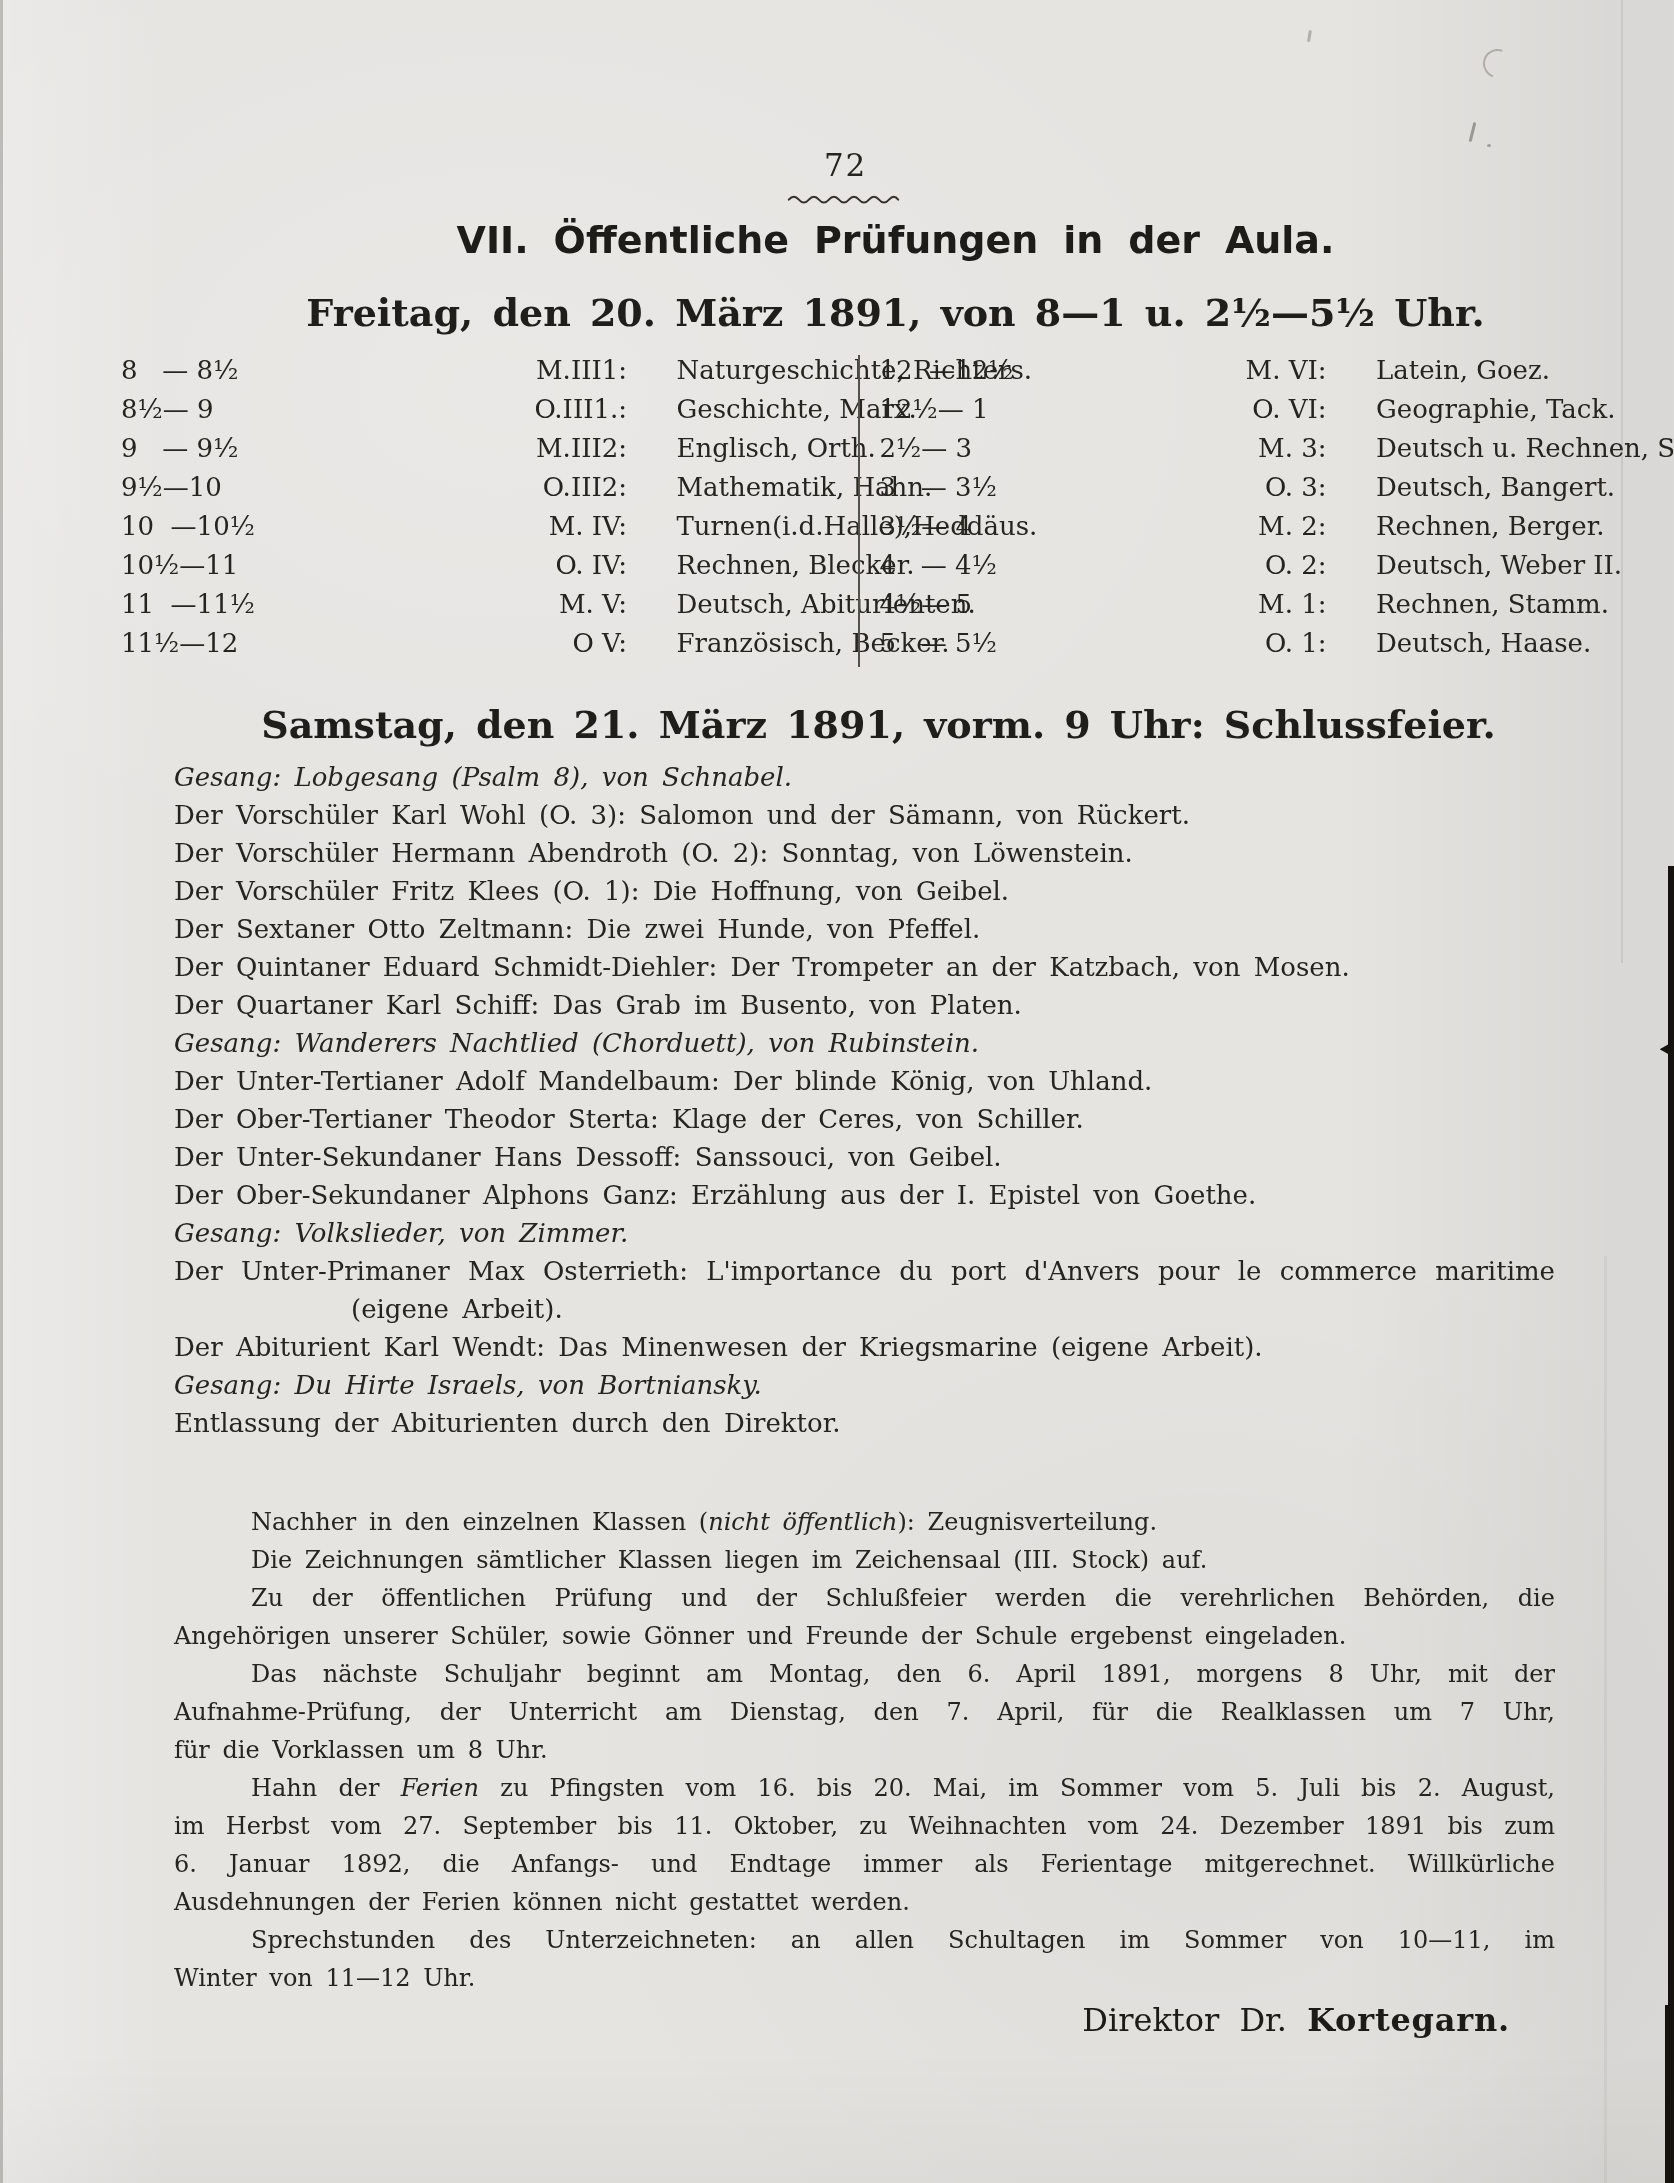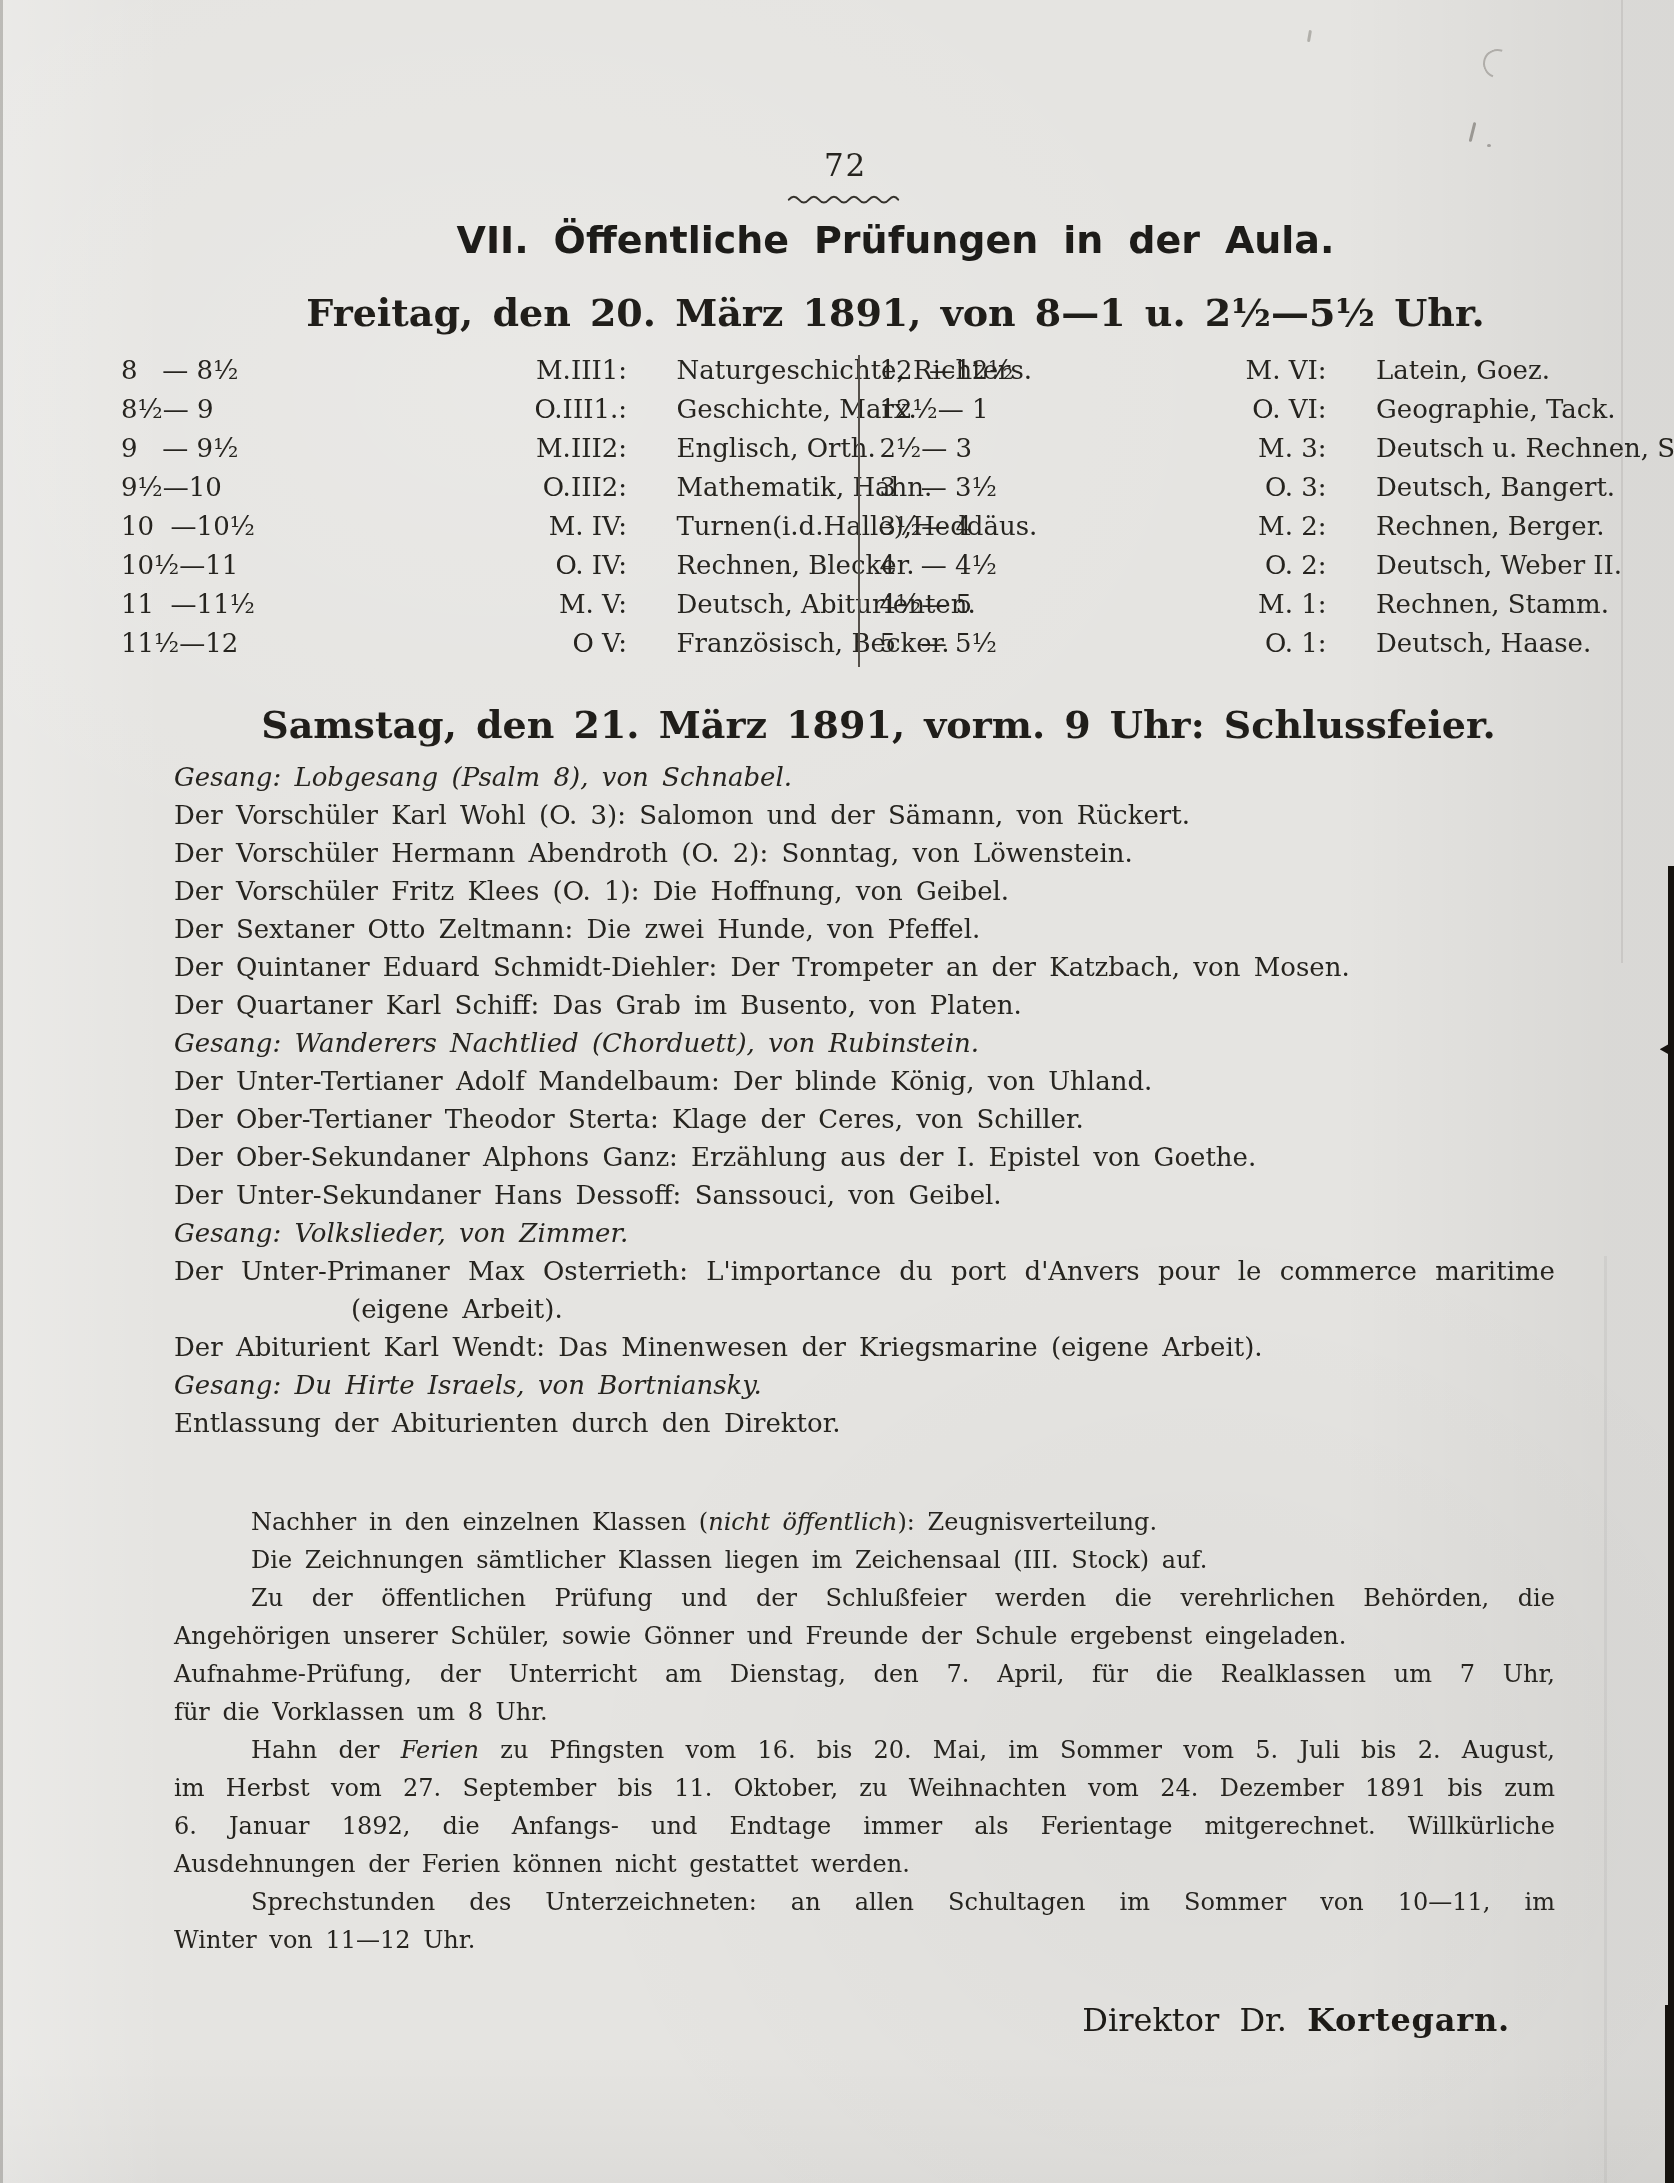--- a/index.html
+++ b/index.html
@@ -178,35 +178,36 @@
     <div class="pline italic">Gesang: Lobgesang (Psalm 8), von Schnabel.</div>
     <div class="pline">Der Vorschüler Karl Wohl (O. 3): Salomon und der Sämann, von Rückert.</div>
     <div class="pline">Der Vorschüler Hermann Abendroth (O. 2): Sonntag, von Löwenstein.</div>
     <div class="pline">Der Vorschüler Fritz Klees (O. 1): Die Hoffnung, von Geibel.</div>
     <div class="pline">Der Sextaner Otto Zeltmann: Die zwei Hunde, von Pfeffel.</div>
     <div class="pline">Der Quintaner Eduard Schmidt-Diehler: Der Trompeter an der Katzbach, von Mosen.</div>
     <div class="pline">Der Quartaner Karl Schiff: Das Grab im Busento, von Platen.</div>
     <div class="pline italic">Gesang: Wanderers Nachtlied (Chorduett), von Rubinstein.</div>
     <div class="pline">Der Unter-Tertianer Adolf Mandelbaum: Der blinde König, von Uhland.</div>
     <div class="pline">Der Ober-Tertianer Theodor Sterta: Klage der Ceres, von Schiller.</div>
+    <div class="pline">Der Unter-Sekundaner Hans Dessoff: Sanssouci, von Geibel.</div>
     <div class="pline">Der Ober-Sekundaner Alphons Ganz: Erzählung aus der I. Epistel von Goethe.</div>
-    <div class="pline">Der Unter-Sekundaner Hans Dessoff: Sanssouci, von Geibel.</div>
     <div class="pline italic">Gesang: Volkslieder, von Zimmer.</div>
     <div class="pline just">Der Unter-Primaner Max Osterrieth: L'importance du port d'Anvers pour le commerce maritime</div>
     <div class="pline indent">(eigene Arbeit).</div>
     <div class="pline">Der Abiturient Karl Wendt: Das Minenwesen der Kriegsmarine (eigene Arbeit).</div>
     <div class="pline italic">Gesang: Du Hirte Israels, von Bortniansky.</div>
     <div class="pline">Entlassung der Abiturienten durch den Direktor.</div>
   </div>
 
 <div class="abs notes" id="notes">
     <div class="nline indent"><span>Nachher in den einzelnen Klassen (</span><span class="it">nicht öffentlich</span><span>): Zeugnisverteilung.</span></div>
     <div class="nline indent"><span>Die Zeichnungen sämtlicher Klassen liegen im Zeichensaal (III. Stock) auf.</span></div>
     <div class="nline indent just"><span>Zu der öffentlichen Prüfung und der Schlußfeier werden die verehrlichen Behörden, die</span></div>
     <div class="nline"><span>Angehörigen unserer Schüler, sowie Gönner und Freunde der Schule ergebenst eingeladen.</span></div>
+    <div class="nline indent just"><span>Das nächste Schuljahr beginnt am Montag, den 6. April 1891, morgens 8 Uhr, mit der</span></div>
     <div class="nline just"><span>Aufnahme-Prüfung, der Unterricht am Dienstag, den 7. April, für die Realklassen um 7 Uhr,</span></div>
     <div class="nline"><span>für die Vorklassen um 8 Uhr.</span></div>
     <div class="nline indent just"><span>Hahn der </span><span class="it">Ferien</span><span> zu Pfingsten vom 16. bis 20. Mai, im Sommer vom 5. Juli bis 2. August,</span></div>
     <div class="nline just"><span>im Herbst vom 27. September bis 11. Oktober, zu Weihnachten vom 24. Dezember 1891 bis zum</span></div>
     <div class="nline just"><span>6. Januar 1892, die Anfangs- und Endtage immer als Ferientage mitgerechnet.  Willkürliche</span></div>
     <div class="nline"><span>Ausdehnungen der Ferien können nicht gestattet werden.</span></div>
     <div class="nline indent just"><span>Sprechstunden des Unterzeichneten: an allen Schultagen im Sommer von 10—11, im</span></div>
     <div class="nline"><span>Winter von 11—12 Uhr.</span></div>
   </div>
 

